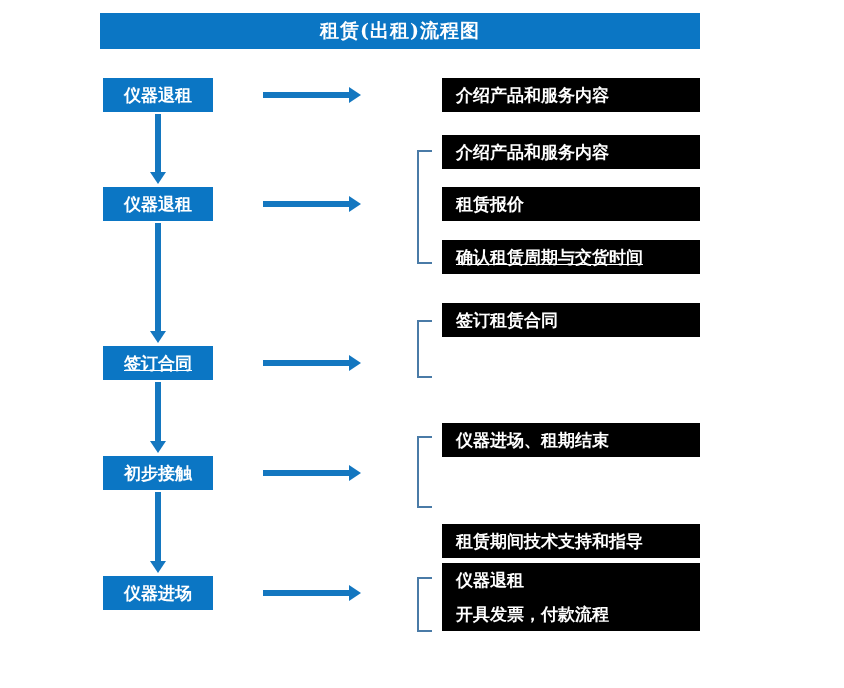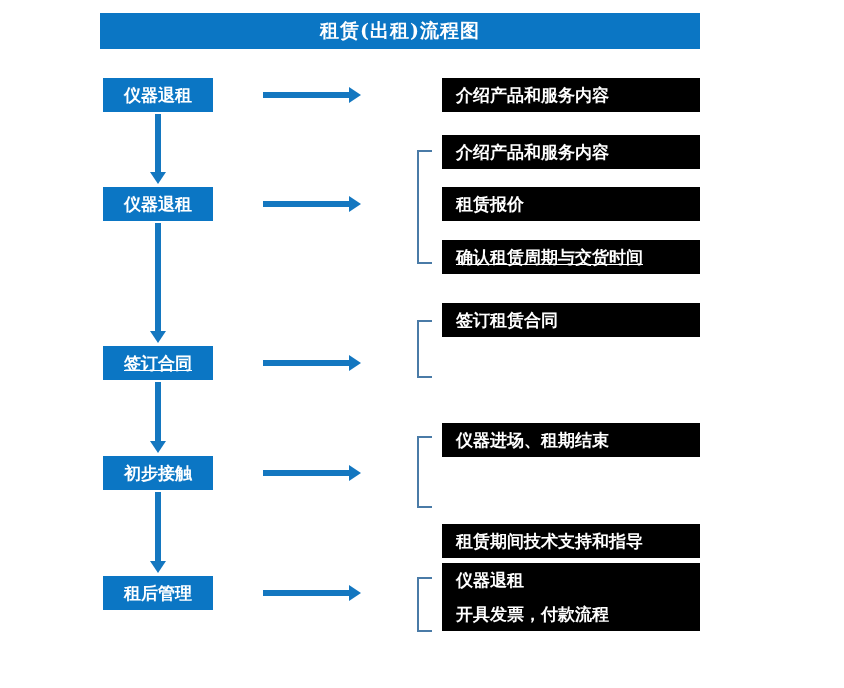--- a/index.html
+++ b/index.html
@@ -94,21 +94,21 @@
   <div class="title-bar">租赁(出租)流程图</div>
 
   <div class="stage-box" style="top:78px;">仪器退租</div>
 
   <div class="stage-box" style="top:187px;">仪器退租</div>
 
   <div class="stage-box" style="top:346px;text-decoration:underline;">签订合同</div>
 
   <div class="stage-box" style="top:456px;">初步接触</div>
 
-  <div class="stage-box" style="top:576px;">租后管理</div>
+  <div class="stage-box" style="top:576px;">仪器进场</div>
 
   <div class="v-arrow" style="left:150px;top:114px;height:70px;">
     <div class="shaft" style="height:58px;"></div>
     <div class="head" style="top:58px;"></div>
   </div>
 
   <div class="v-arrow" style="left:150px;top:223px;height:120px;">
     <div class="shaft" style="height:108px;"></div>
     <div class="head" style="top:108px;"></div>
   </div>

